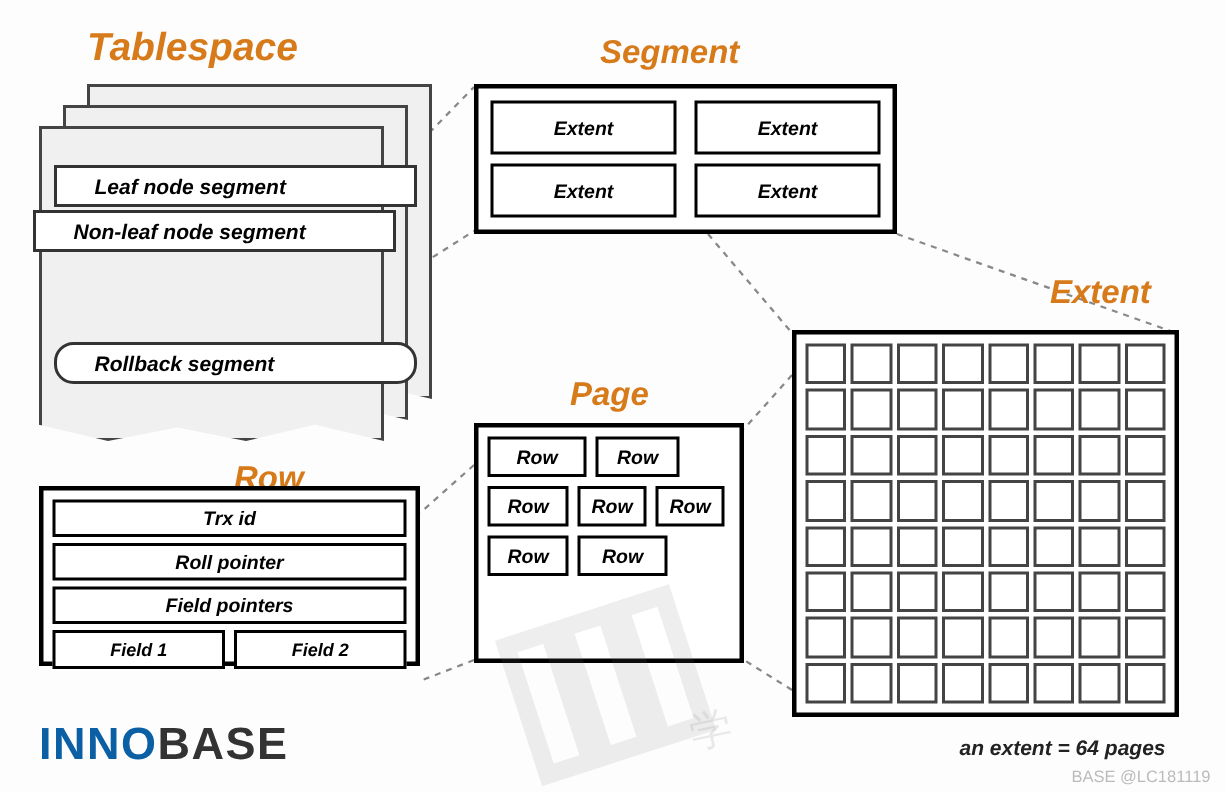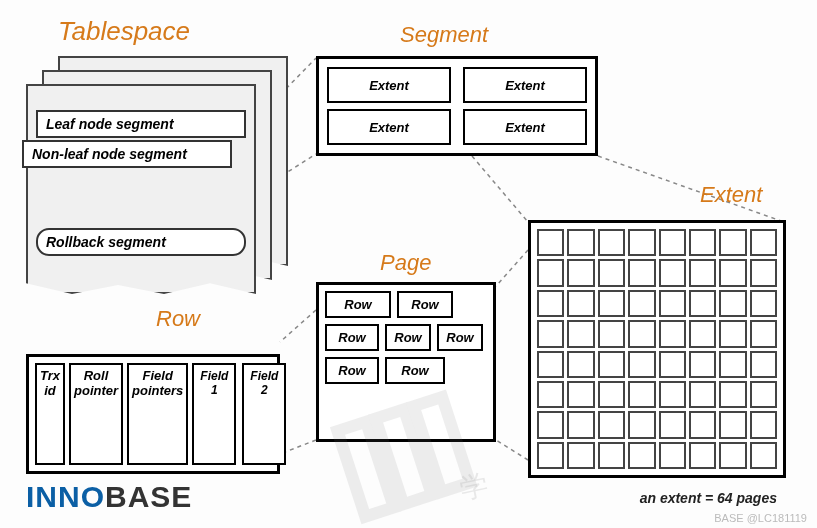--- a/index.html
+++ b/index.html
@@ -6,21 +6,21 @@
   body {
     width: 817px; height: 528px;
     background: #fdfdfd;
     font-family: Arial, Helvetica, sans-serif;
     position: relative;
     overflow: hidden;
   }
   .title {
     position: absolute;
     color: #d67a1a;
-    font-weight: normal;
+    font-weight: bold;
     font-style: italic;
     font-size: 22px;
   }
   .block {
     position: absolute;
     background: #fff;
     border: 3px solid #000;
   }
   .inner-box {
     border: 2px solid #000;
@@ -44,24 +44,24 @@
     background: #fdfdfd;
     clip-path: polygon(0 40%, 20% 100%, 40% 50%, 60% 100%, 80% 40%, 100% 100%, 100% 100%, 0 100%);
   }
   .ts3 { left: 58px; top: 56px; }
   .ts2 { left: 42px; top: 70px; }
   .ts1 { left: 26px; top: 84px; }
   .ts-label {
     position: absolute;
     border: 2px solid #333;
     background: #fff;
-    width: 210px;
+    width: 242px;
     font-weight: bold; font-style: italic;
     font-size: 14px;
-    padding: 4px 8px;
+    padding: 4px 25px;
   }
 
   
   .segment { left: 316px; top: 56px; width: 282px; height: 100px; padding: 8px; }
   .segment .grid {
     display: grid; grid-template-columns: 1fr 1fr; gap: 6px 12px;
     width: 100%; height: 100%;
   }
   .segment .inner-box { display:flex; align-items:center; justify-content:center; }
 
@@ -72,21 +72,21 @@
     gap: 3px; width: 100%; height: 100%;
   }
   .extent .cell { border: 2px solid #444; background: #fff; }
 
   
   .page { left: 316px; top: 282px; width: 180px; height: 160px; padding: 6px; }
   .page .r1, .page .r2, .page .r3 { display:flex; gap:6px; margin-bottom:6px; }
   .page .inner-box { flex: 0 0 auto; }
 
   
-  .row-block { left: 26px; top: 354px; width: 254px; height: 120px; padding: 6px; display:flex; flex-direction:row; gap:4px; }
+  .row-block { left: 26px; top: 324px; width: 254px; height: 120px; padding: 6px; display:flex; flex-direction:column; gap:4px; }
   .row-block .line { border: 2px solid #000; text-align:center; font-weight:bold; font-style:italic; font-size:13px; padding:3px; }
   .row-block .fields { display:flex; gap:6px; }
   .row-block .fields .inner-box { flex:1; font-size:12px;font-style:italic; }
 
   
   svg.conn { position:absolute; left:0; top:0; width:817px; height:528px; pointer-events:none; }
   svg.conn line { stroke:#888; stroke-width:1.5; stroke-dasharray:4 4; }
 
   
   .logo { position:absolute; left:26px; bottom:14px; font-weight:bold; font-size:30px; letter-spacing:1px; }

